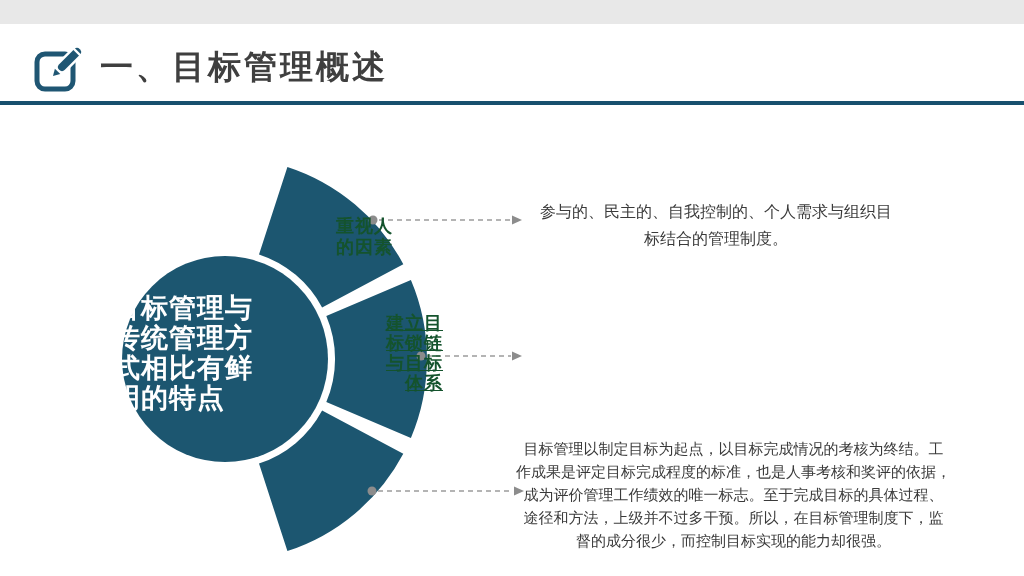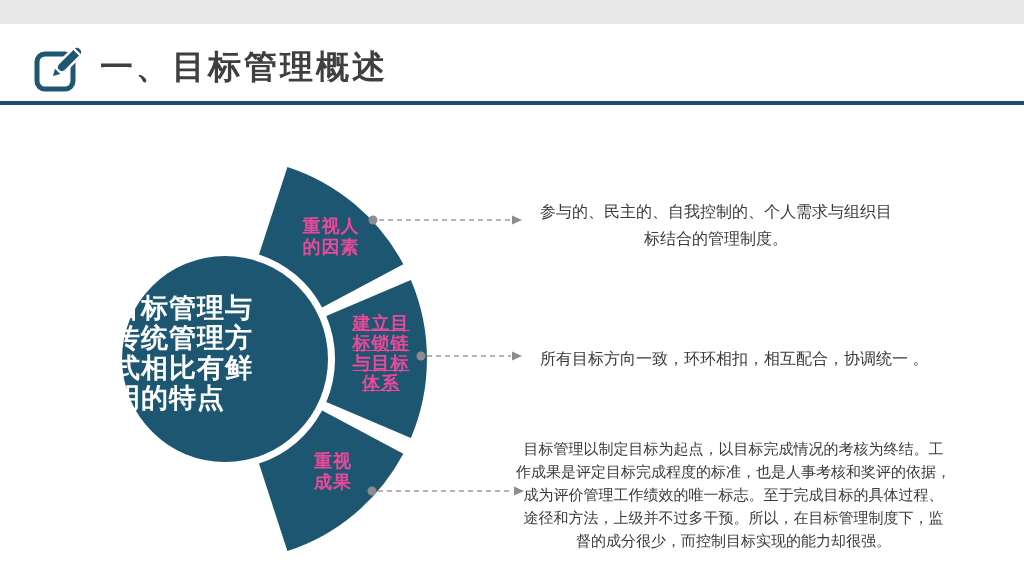--- a/index.html
+++ b/index.html
@@ -16,21 +16,21 @@
   .divider{position:absolute;left:0;top:77px;width:1024px;height:4px;background:#17506e;}
   
   .diagram{position:absolute;left:0;top:0;width:1024px;height:576px;}
   
   .multiline{white-space:pre-line;}
   .circle-text{
     position:absolute;left:113px;top:269px;width:224px;text-align:left;
     color:#ffffff;font-size:27px;line-height:30px;font-weight:700;letter-spacing:1px;
   }
   .seg-label{
-    position:absolute;width:124px;text-align:center;color:#ec4899;
+    position:absolute;width:124px;text-align:right;color:#14532d;
     font-size:18px;font-weight:700;line-height:21px;letter-spacing:1px;
   }
   .seg-label-1{left:269px;top:192px;}
   .seg-label-2{left:319px;top:289px;line-height:20px;text-decoration:underline;}
   .seg-label-3{left:271px;top:427px;}
   .desc{position:absolute;color:#3a3a3a;text-align:center;}
   .desc-1{left:540px;top:174px;font-size:16px;line-height:27px;}
   .desc-2{left:540px;top:321px;font-size:16px;line-height:27px;}
   .desc-3{left:516px;top:413px;font-size:15px;line-height:23px;}
 </style>
@@ -82,25 +82,22 @@
 传统管理方
 式相比有鲜
 明的特点</div>
 
   <div class="seg-label seg-label-1 multiline">重视人
 的因素</div>
   <div class="seg-label seg-label-2 multiline">建立目
 标锁链
 与目标
 体系</div>
-  <div class="seg-label seg-label-3 multiline">重视
-成果</div>
 
   <div class="desc desc-1 multiline">参与的、民主的、自我控制的、个人需求与组织目
 标结合的管理制度。</div>
-  <div class="desc desc-2 multiline">所有目标方向一致，环环相扣，相互配合，协调统一 。</div>
   <div class="desc desc-3 multiline">目标管理以制定目标为起点，以目标完成情况的考核为终结。工
 作成果是评定目标完成程度的标准，也是人事考核和奖评的依据，
 成为评价管理工作绩效的唯一标志。至于完成目标的具体过程、
 途径和方法，上级并不过多干预。所以，在目标管理制度下，监
 督的成分很少，而控制目标实现的能力却很强。</div>
 
 </div>
 
 </body></html>

